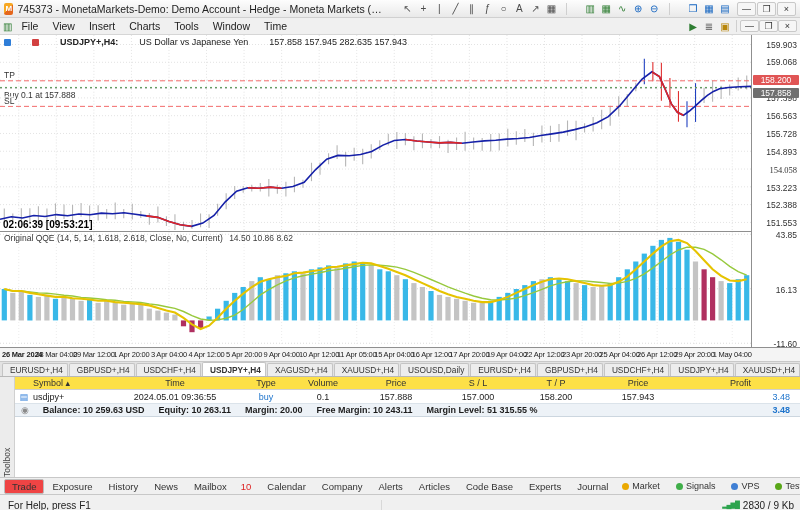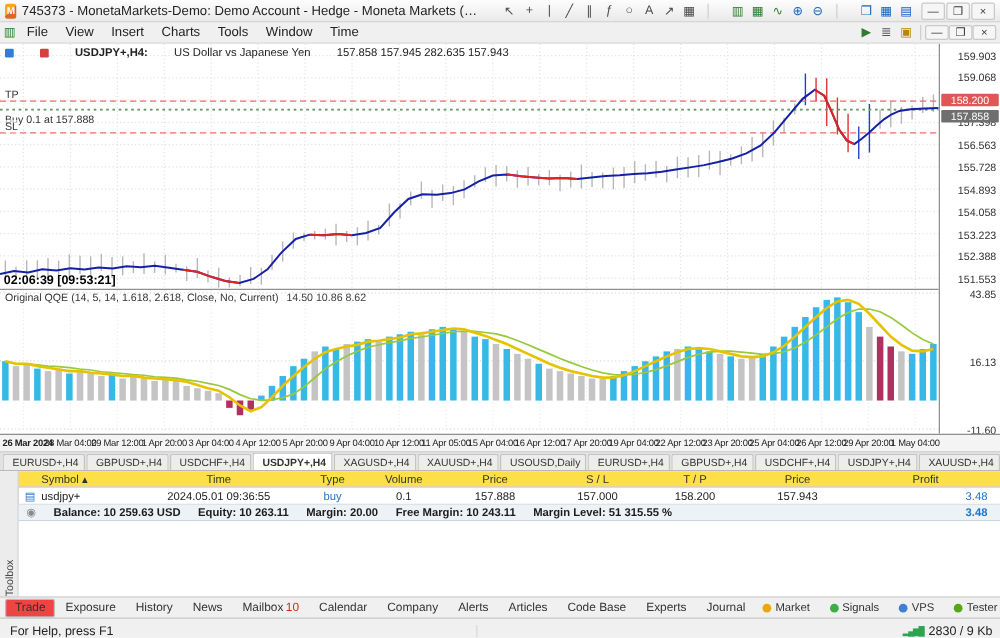--- a/index.html
+++ b/index.html
@@ -77,21 +77,21 @@
     display:flex;align-items:center;gap:14px;padding-left:6px;font-size:9px;font-weight:bold;color:#1c1c1c;white-space:nowrap}
   .bal-icon{color:#8a8a8a;font-weight:normal}
   .bal-profit{margin-left:auto;padding-right:10px;color:#1e74cc}
   .tb-fill{flex:1;background:#fff}
 
   
   .bottom-bar{height:17px;display:flex;align-items:center;background:#f0f0f0;
     border-top:1px solid #c8c8c8;padding:0 4px;font-size:9.5px;white-space:nowrap}
   .btab{padding:1px 7px;color:#333;border:1px solid transparent}
   .btab.active{background:#ef4444;border-color:#bbb;border-radius:2px;font-weight:normal}
-  .badge{color:#d22;font-weight:normal;margin-left:2px}
+  .badge{color:#d22;font-weight:normal;margin-left:14px}
   .dock{margin-left:auto;display:flex;align-items:center;gap:4px}
   .dock-btn{display:flex;align-items:center;gap:3px;padding:1px 6px;font-size:9px;color:#333}
   .dot{width:7px;height:7px;border-radius:50%;display:inline-block}
 
   
   .statusbar{height:21px;display:flex;align-items:center;background:#f0f0f0;
     border-top:1px solid #c8c8c8;font-size:10px;color:#222}
   .s-help{padding:0 8px;width:382px;border-right:1px solid #d8d8d8}
   .s-profile{padding:0 12px;width:160px;border-right:1px solid #d8d8d8}
   .s-spacer{flex:1}
@@ -431,21 +431,21 @@
   <div class="axis-col" id="axis-col">
     <span class="tag" id="tag-tp" style="background: rgb(224, 85, 85); top: 45.038px;">158.200</span>
     <span class="tag" id="tag-bid" style="background: rgb(111, 111, 111); top: 58.3613px;">157.858</span>
   <span class="axis-lbl" style="top: 9.57163px;">159.903</span>
       <span class="axis-lbl" style="top: 27.4515px;">159.068</span>
       <span class="axis-lbl" style="top: 45.3314px;">158.233</span>
       <span class="axis-lbl" style="top: 63.2113px;">157.398</span>
       <span class="axis-lbl" style="top: 81.0912px;">156.563</span>
       <span class="axis-lbl" style="top: 98.9711px;">155.728</span>
       <span class="axis-lbl" style="top: 116.851px;">154.893</span>
-      <span class="axis-lbl" style="top: 134.731px;">154.058</span>
+      <span class="axis-lbl" style="top: 134.731px; font-family: Liberation Serif, serif;">154.058</span>
       <span class="axis-lbl" style="top: 152.611px;">153.223</span>
       <span class="axis-lbl" style="top: 170.491px;">152.388</span>
       <span class="axis-lbl" style="top: 188.371px;">151.553</span>
       <span class="axis-lbl" style="top: 200.26px;">43.85</span>
       <span class="axis-lbl" style="top: 254.744px;">16.13</span>
       <span class="axis-lbl" style="top: 309.248px;">-11.60</span>
     </div>
 </div>
 
 <div class="time-axis" id="time-axis">

